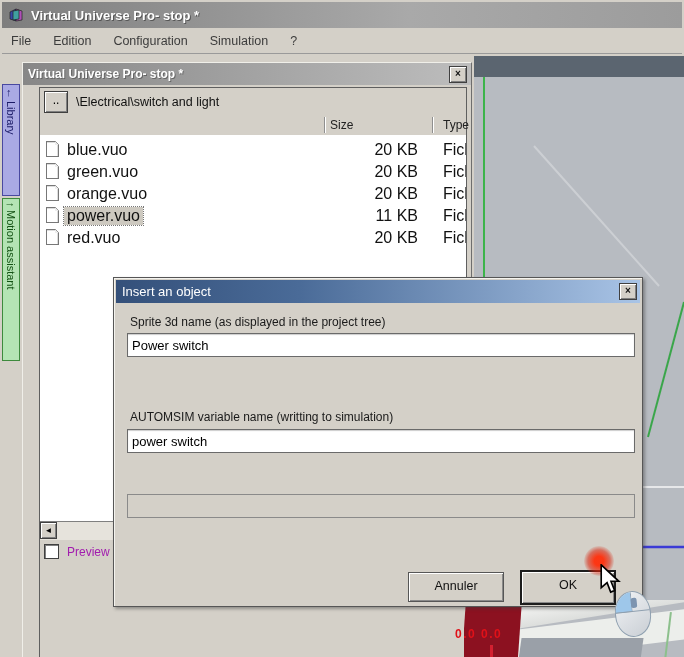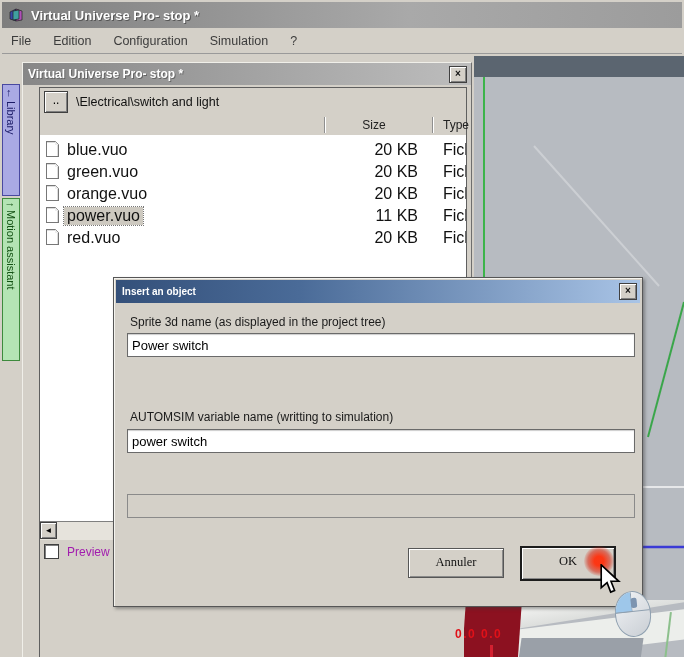--- a/index.html
+++ b/index.html
@@ -49,21 +49,21 @@
   .pcontainer{position:absolute;left:16px;top:24px;width:426px;height:569px;border:1px solid #5f5f5f;
     background:#d4d0c8;box-sizing:content-box;}
   .pathrow{position:absolute;left:0;top:0;width:100%;height:27px;display:flex;align-items:center;
     border-bottom:1px solid #9a9a9a;background:#d4d0c8;}
   .upbtn{width:22px;height:20px;margin-left:4px;background:#d4d0c8;border:1px solid #404040;
     box-shadow:inset 1px 1px 0 #fff,inset -1px -1px 0 #808080;font-size:12px;line-height:16px;text-align:center;}
   .pathtext{margin-left:8px;font-size:12.5px;color:#111;}
   .lheader{position:absolute;left:0;top:27px;width:100%;height:20px;background:#d4d0c8;
     border-bottom:1px solid #9a9a9a;font-size:12px;color:#222;}
   .lheader .hname{position:absolute;left:5px;top:3px;margin-top:40px;}
-  .lheader .hsize{position:absolute;left:290px;width:88px;top:3px;text-align:center;}
+  .lheader .hsize{position:absolute;left:290px;width:88px;top:3px;text-align:left;}
   .lheader .htype{position:absolute;left:403px;top:3px;}
   .hsep{position:absolute;top:2px;height:16px;width:1px;background:#8f8f8f;box-shadow:1px 0 0 #fff;}
   .filelist{position:absolute;left:0;top:47px;width:100%;height:386px;background:#fff;overflow:hidden;padding-top:3px;box-sizing:border-box;}
   .frow{position:relative;height:22px;font-size:16px;color:#111;}
   .ficon{position:absolute;left:6px;top:3px;width:11px;height:14px;background:#fff;border:1px solid #777;
     box-shadow:inset -1px 1px 0 #ddd;}
   .ficon:before{content:"";position:absolute;right:-1px;top:-1px;width:4px;height:4px;
     background:linear-gradient(225deg,#fff 45%,#999 50%,#eee 55%);}
   .fname{position:absolute;left:24px;top:3px;padding:0 3px;}
   .frow.selected .fname{background:#cdc9c0;outline:1px dotted #777;}
@@ -74,30 +74,30 @@
     box-shadow:inset 1px 1px 0 #fff,inset -1px -1px 0 #808080;font-size:8px;line-height:16px;text-align:center;box-sizing:border-box;}
   .previewrow{position:absolute;left:4px;top:456px;display:flex;align-items:center;gap:8px;}
   .checkbox{width:13px;height:13px;background:#fff;border:1px solid #404040;
     box-shadow:inset 1px 1px 0 #808080;}
   .previewrow span{font-size:12px;color:#a21caf;}
   
   .dialog{position:absolute;left:113px;top:277px;width:528px;height:328px;background:#d4d0c8;z-index:30;
     border:1px solid #565656;box-shadow:inset 1px 1px 0 #f4f3ee,2px 2px 3px rgba(60,60,60,.45);}
   .dtitle{position:absolute;left:2px;top:2px;width:524px;height:23px;
     background:linear-gradient(to right,#34507a,#4a6b98 35%,#a9c4e6);display:flex;align-items:center;}
-  .dtitle span{color:#fff;font-weight:bold;font-size:10px;padding-left:6px;}
+  .dtitle span{color:#fff;font-weight:normal;font-size:13px;padding-left:6px;}
   .dtitle-x{right:5px;top:5px;}
   .dlabel{position:absolute;left:16px;font-size:12px;color:#1a1a1a;}
   .dinput{position:absolute;left:13px;width:498px;height:22px;background:#fff;
     border:1px solid #6a6a6a;box-shadow:inset 0 1px 1px rgba(0,0,0,.2);
     font-family:"Liberation Sans",sans-serif;font-size:13px;color:#000;padding:0 4px;box-sizing:content-box;}
   .dinput.disabled{background:#d4d0c8;border-color:#8a8a8a;box-shadow:none;}
   .dbtn{position:absolute;height:28px;background:#d4d0c8;border:1px solid #565656;
     box-shadow:inset 1px 1px 0 #fff,inset -1px -1px 0 #8a8a8a;
-    font-family:Liberation Serif, serif;font-size:12.5px;color:#111;text-align:center;line-height:26px;}
+    font-family:Liberation Sans, sans-serif;font-size:12.5px;color:#111;text-align:center;line-height:26px;margin-top:24px;}
   .btn-cancel{left:294px;top:270px;width:94px;}
   .btn-ok{left:406px;top:268px;width:92px;height:31px;border:2px solid #1d1d1d;line-height:27px;}
   
   .scene{position:absolute;left:464px;top:600px;width:220px;height:57px;z-index:20;overflow:hidden;}
   .redbox{position:absolute;left:0;top:0;width:56px;height:57px;background:#8c1120;transform:skewX(-4deg);}
   .band{position:absolute;left:38px;top:6px;width:210px;height:24px;
     background:linear-gradient(#f6f6f4,#dcdedc);transform:rotate(-9deg);transform-origin:left center;
     border-top:1px solid #8a8f96;}
   .slab{position:absolute;left:52px;top:30px;width:180px;height:30px;background:#eceeeb;transform:rotate(-7deg);transform-origin:left center;}
   .slabdark{position:absolute;left:56px;top:38px;width:122px;height:22px;background:#9aa0a8;transform:skewX(-8deg);}

